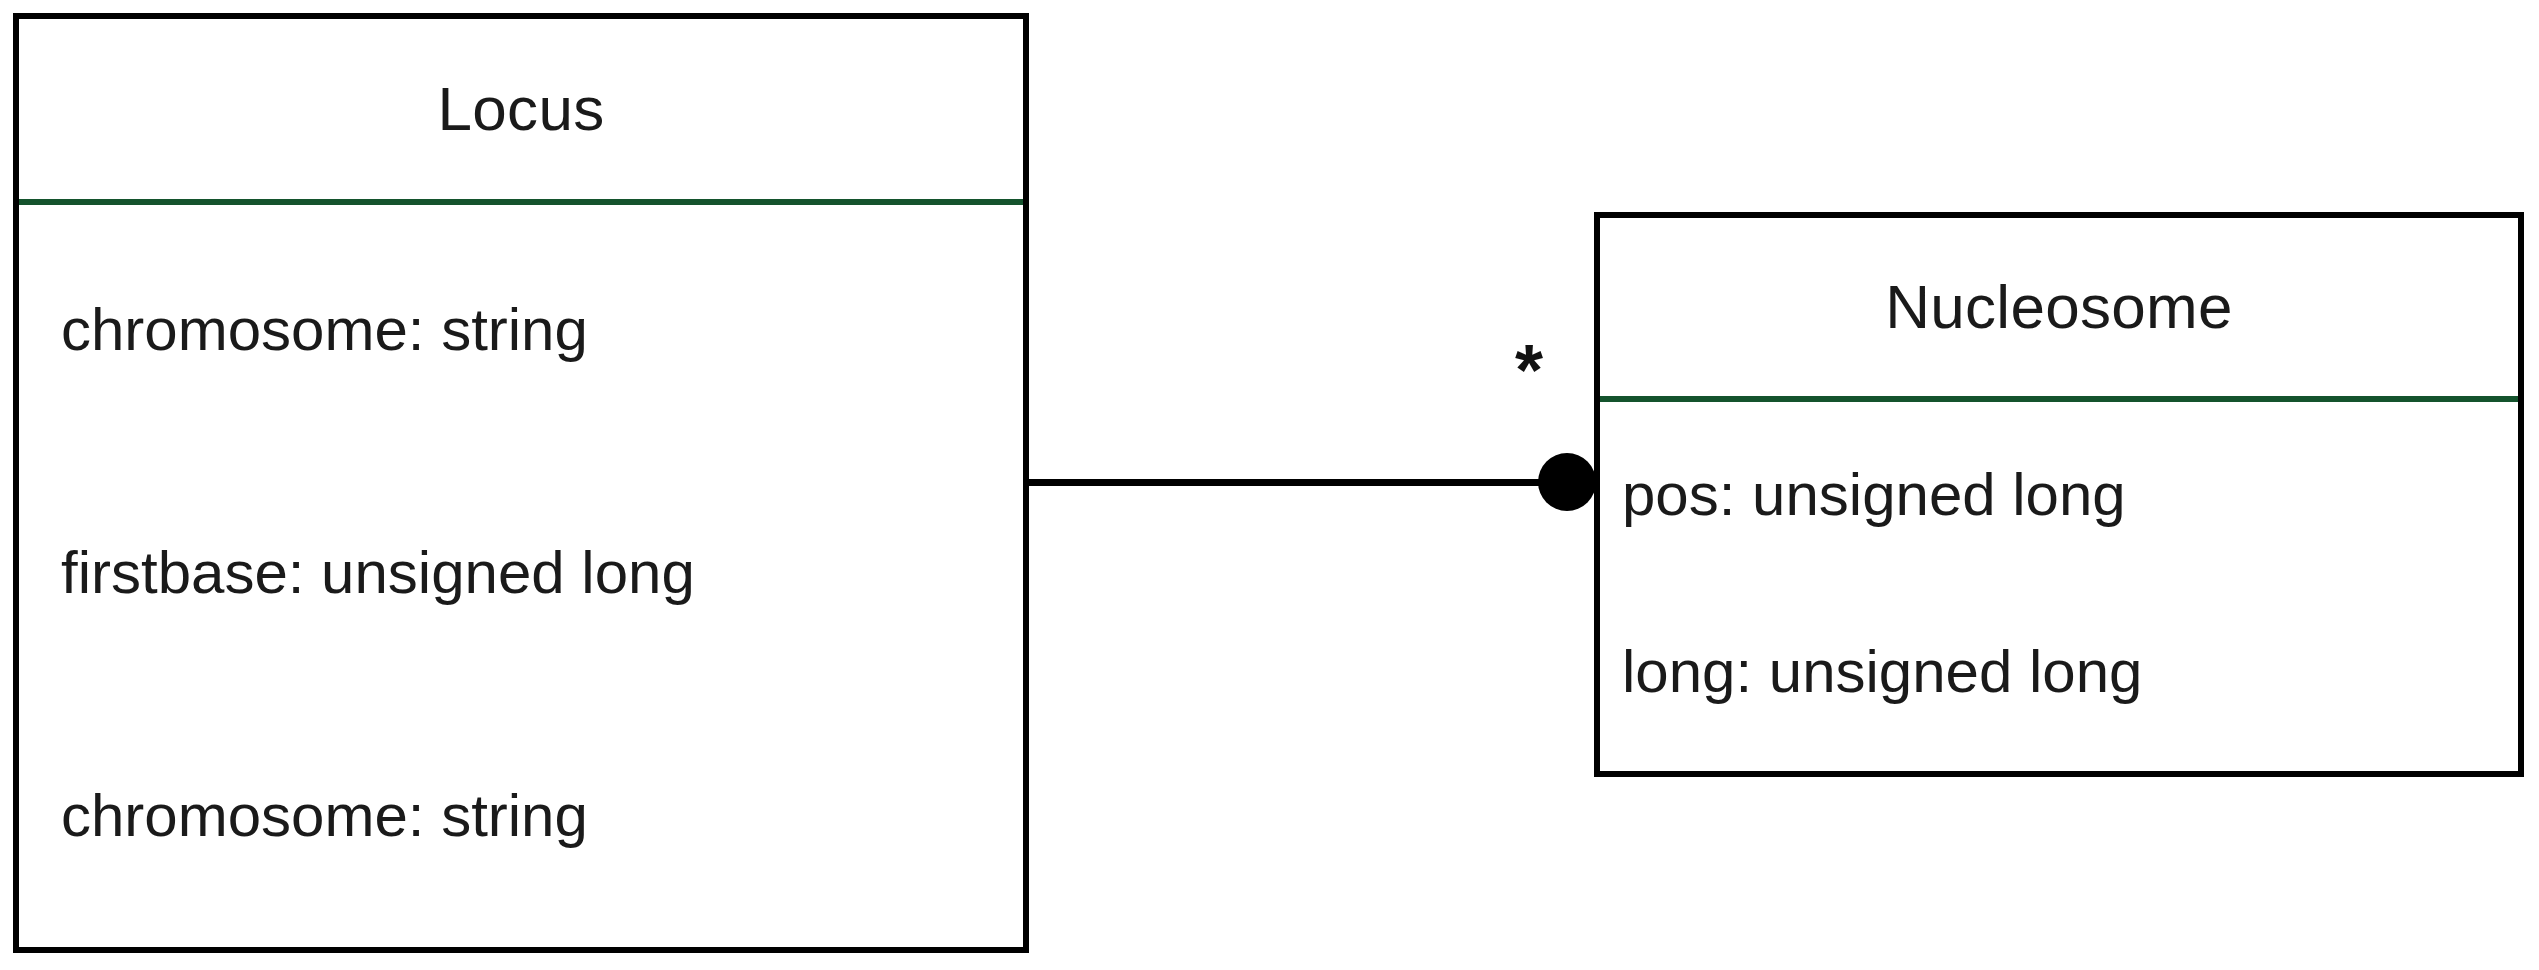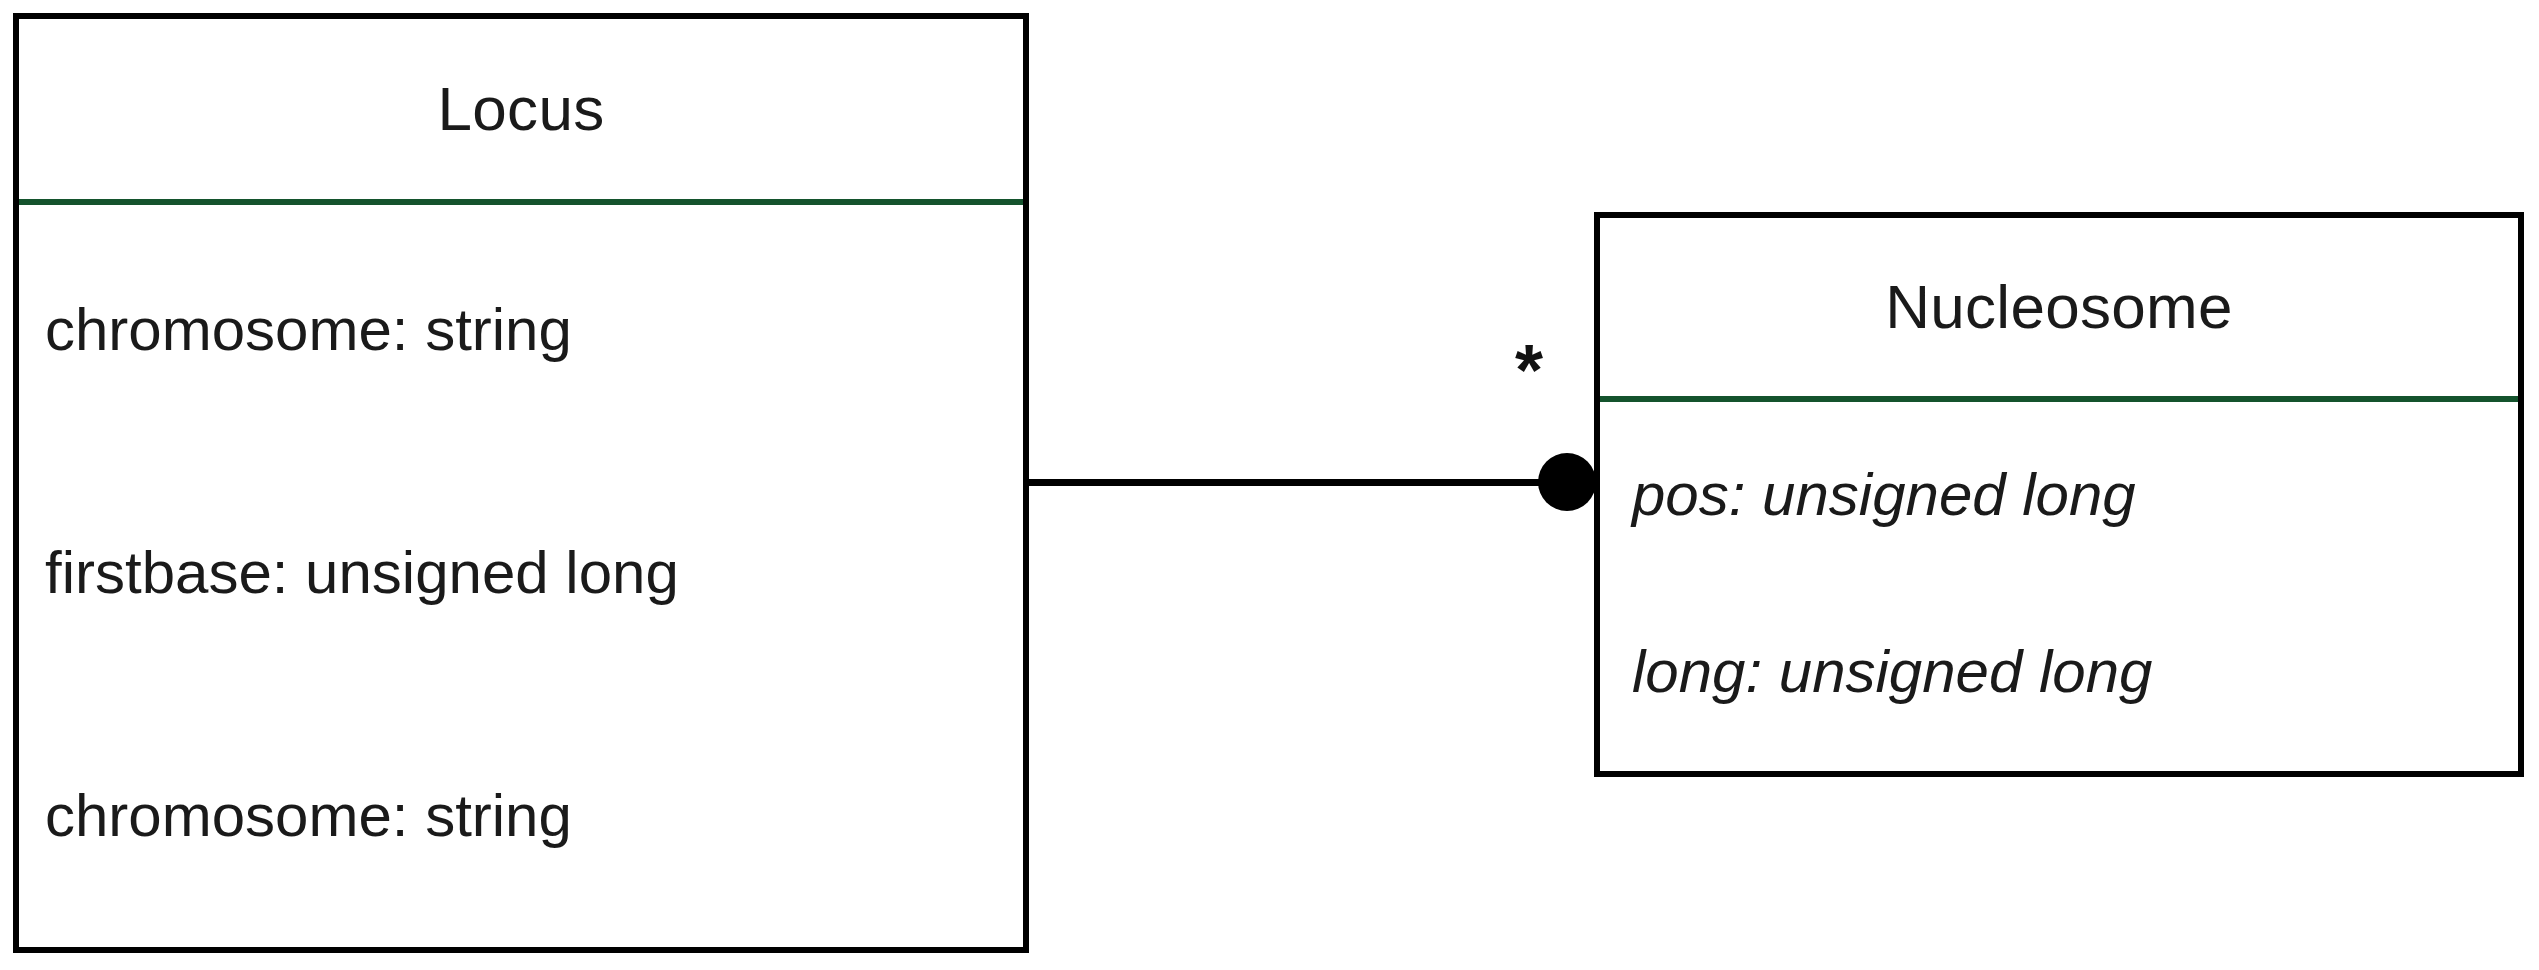--- a/index.html
+++ b/index.html
@@ -59,31 +59,31 @@
   }
 
   
   #locus-class {
     left: 13px;
     top: 13px;
     width: 1016px;
     height: 940px;
   }
   #locus-class .class-header { height: 186px; }
-  #locus-class .attr-row { padding-left: 26px; }
+  #locus-class .attr-row { padding-left: 42px; }
 
   
   #nucleosome-class {
     left: 1594px;
     top: 212px;
     width: 930px;
     height: 565px;
   }
   #nucleosome-class .class-header { height: 184px; }
-  #nucleosome-class .attr-row { padding-left: 32px; font-style: italic; }
+  #nucleosome-class .attr-row { padding-left: 22px; }
 
   
   #association-line {
     position: absolute;
     left: 1026px;
     top: 479px;
     width: 572px;
     height: 7px;
     background: #000000;
   }

